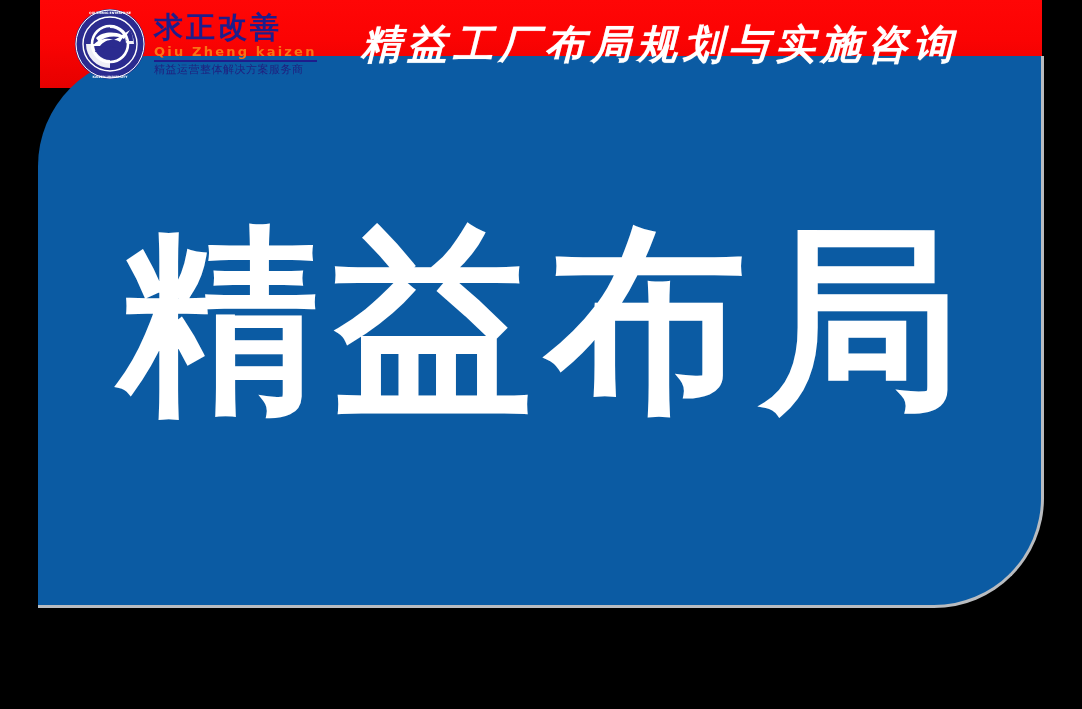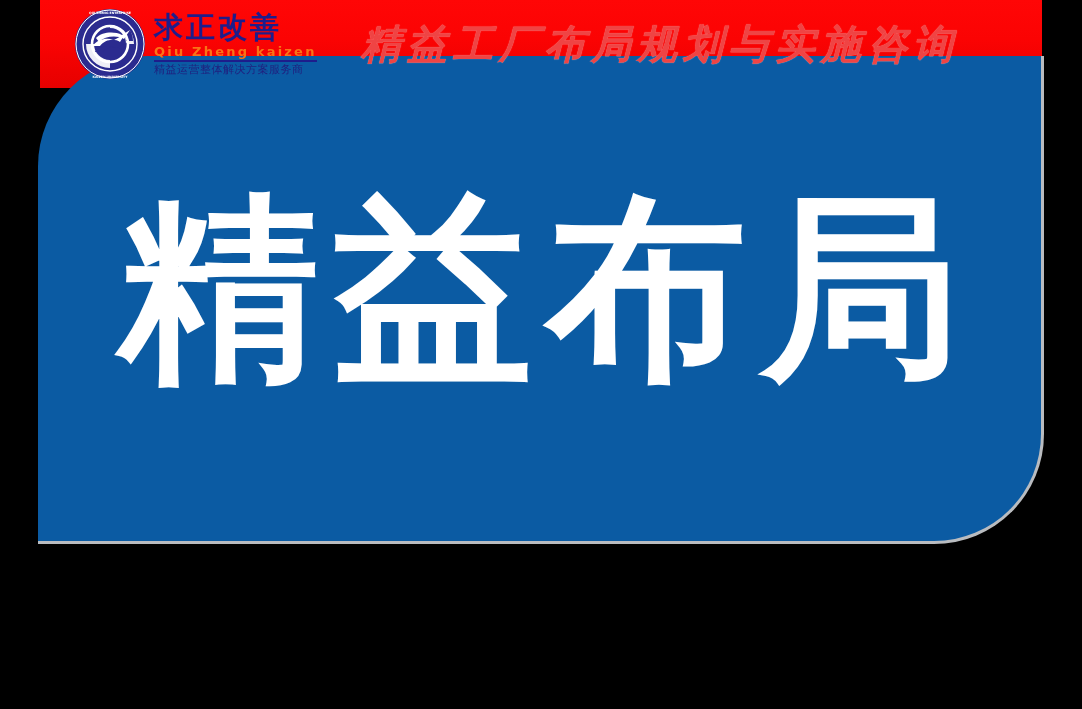--- a/index.html
+++ b/index.html
@@ -97,33 +97,33 @@
     display: flex;
     align-items: center;
     justify-content: center;
     z-index: 5;
   }
   #header-title-text {
     font-family: "DejaVu Serif", serif;
     font-weight: bold;
     font-style: italic;
     font-size: 40px;
-    color: #ef4444;
+    color: #ffffff;
     letter-spacing: 6px;
     white-space: nowrap;
     text-shadow: 0 0 1px rgba(255,255,255,0.6);
   }
 
   
   #content-panel {
     position: absolute;
     left: 38px;
     top: 56px;
     width: 1006px;
-    height: 488px;
+    height: 552px;
     background: #0b5ba3;
     border-radius: 110px 0 110px 0;
     border-right: 3px solid #b9bcc0;
     border-bottom: 3px solid #b9bcc0;
     box-sizing: border-box;
     z-index: 3;
     display: flex;
     align-items: center;
     justify-content: center;
   }

